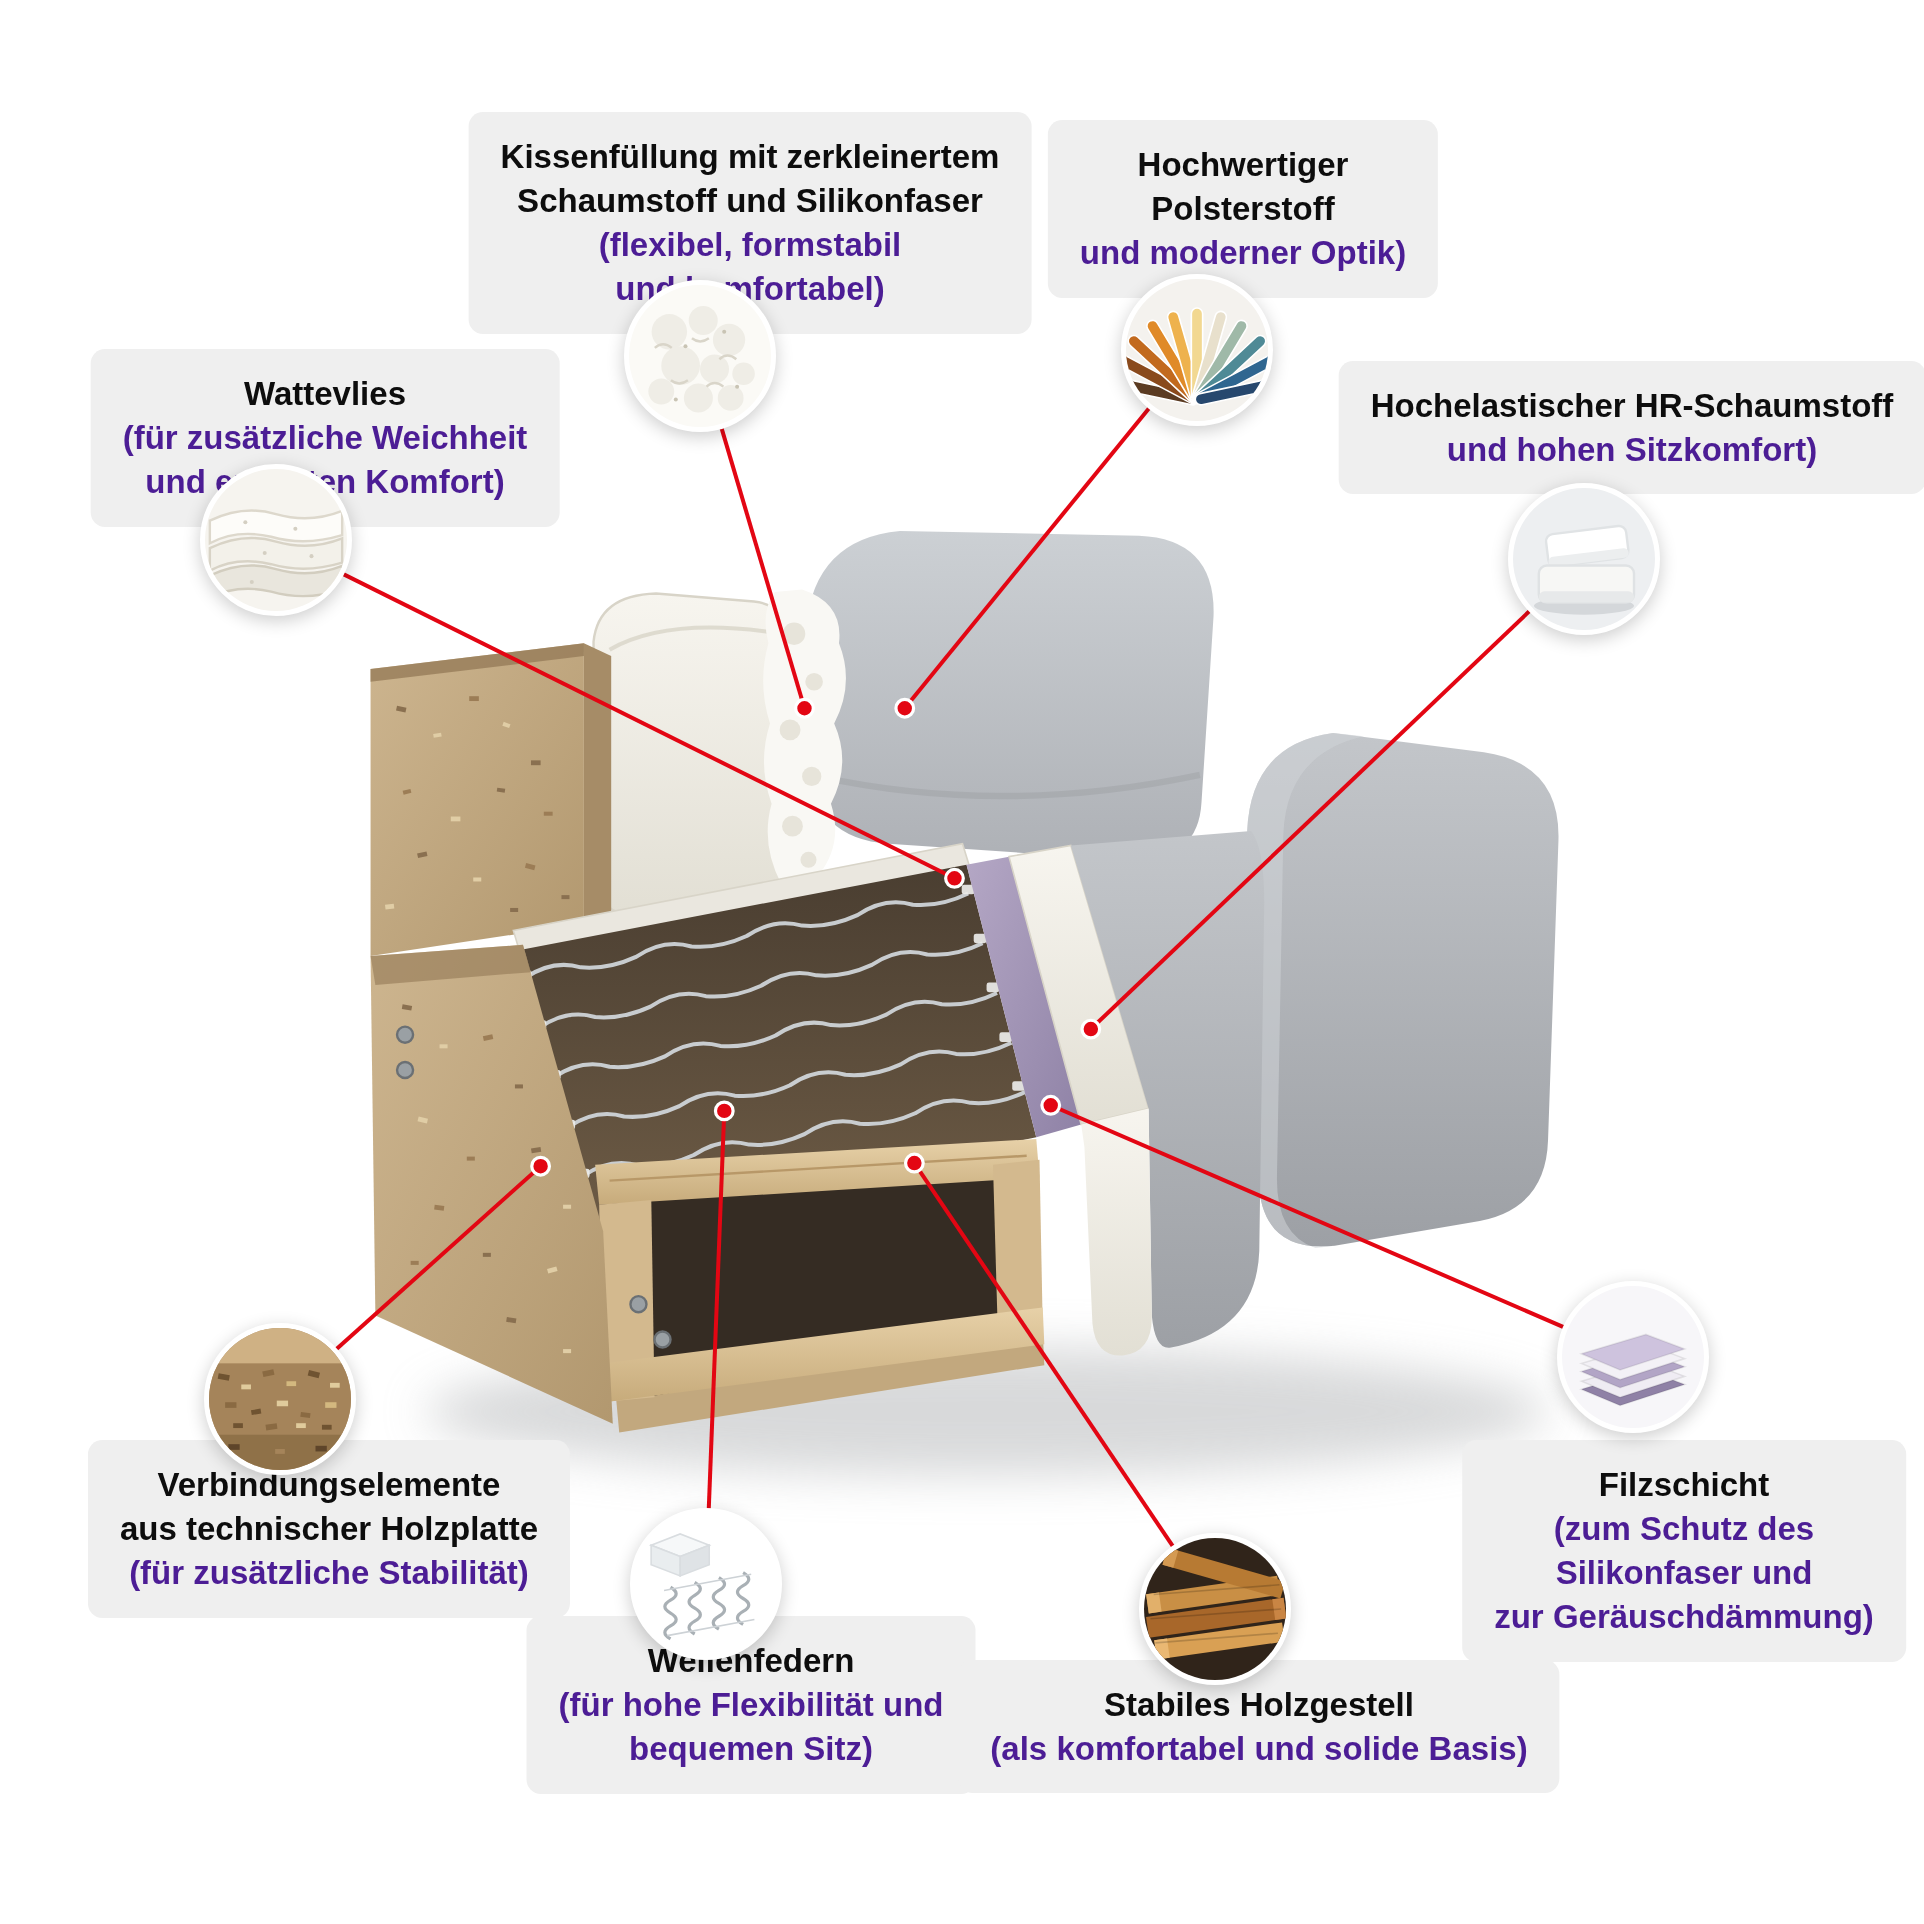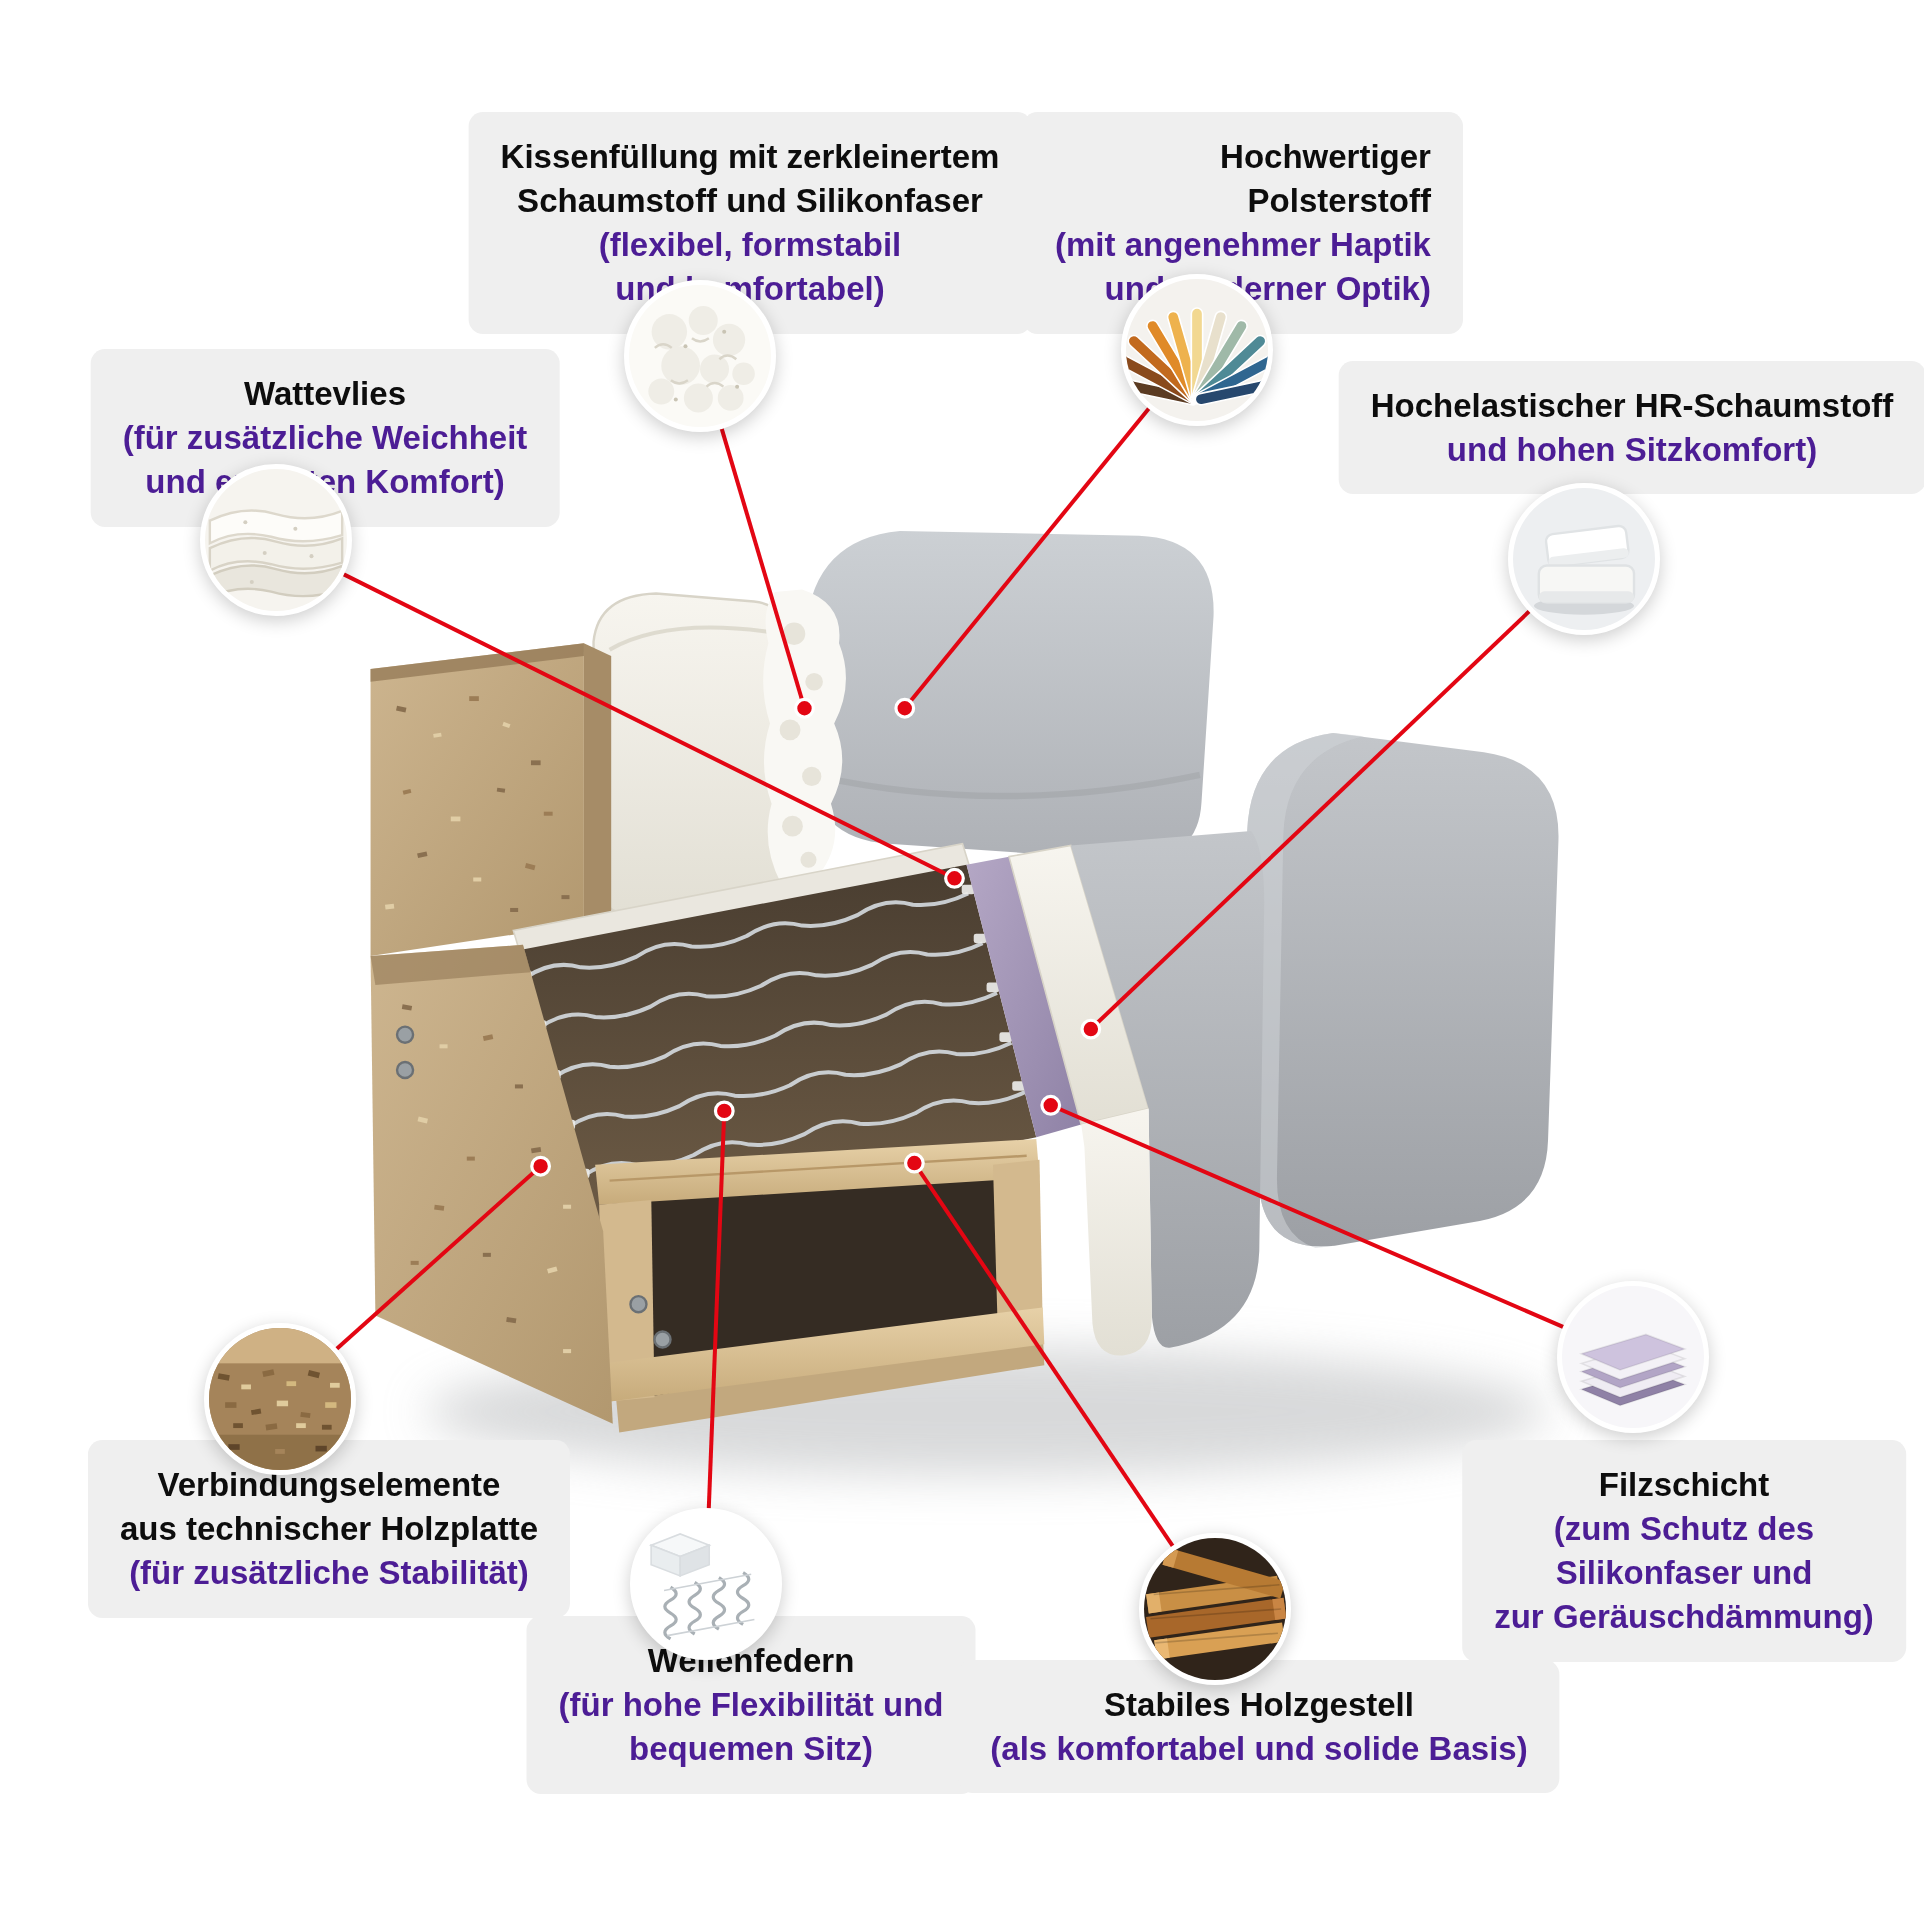--- a/index.html
+++ b/index.html
@@ -191,24 +191,23 @@
     </g>
   </svg>
 
   <div class="callout" style="left:706px;top:112px;">
     <div>Kissenfüllung mit zerkleinertem</div>
     <div>Schaumstoff und Silikonfaser</div>
     <div class="red">(flexibel, formstabil</div>
     <div class="red">und komfortabel)</div>
   </div>
 
-  <div class="callout" style="left:1199px;top:112px;text-align:right;">
+  <div class="callout" style="left:1199px;top:120px;">
     <div>Hochwertiger</div>
     <div>Polsterstoff</div>
-    <div class="red">(mit angenehmer Haptik</div>
     <div class="red">und moderner Optik)</div>
   </div>
 
   <div class="callout" style="left:281px;top:349px;">
     <div>Wattevlies</div>
     <div class="red">(für zusätzliche Weichheit</div>
     <div class="red">und erhöhten Komfort)</div>
   </div>
 
   <div class="callout" style="left:1588px;top:361px;">

